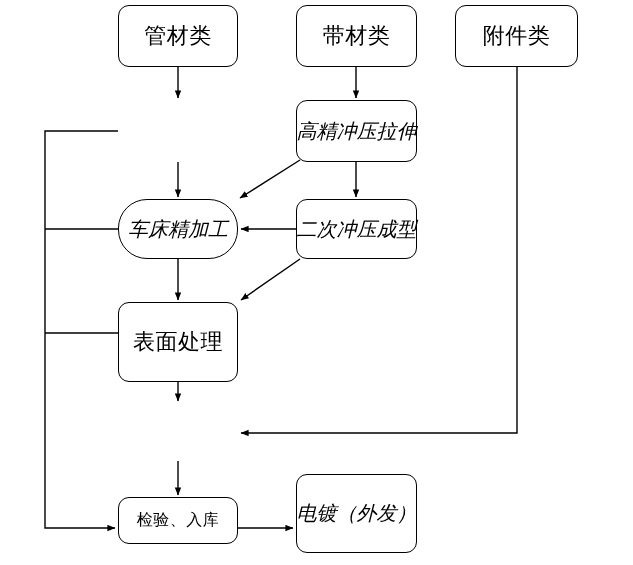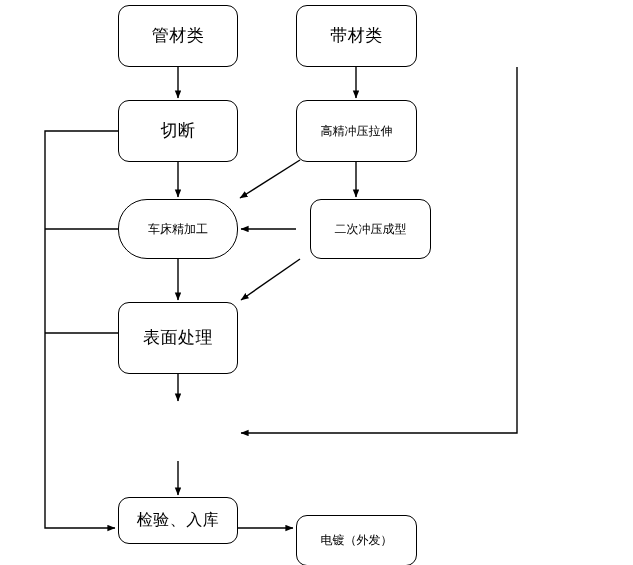--- a/index.html
+++ b/index.html
@@ -29,40 +29,41 @@
     position: absolute;
     box-sizing: border-box;
     border: 1.4px solid #000000;
     border-radius: 11px;
     background: #ffffff;
     display: flex;
     align-items: center;
     justify-content: center;
     text-align: center;
     color: #000000;
-    font-size: 17px;
+    font-size: 22px;
     line-height: 1.24;
     letter-spacing: 0.5px;
     white-space: nowrap;
     z-index: 2;
   }
   .node .label {
     display: block;
     padding: 0 2px;
   }
   .node .label .line2 {
     display: block;
   }
   .node.two-line {
     font-size: 16px;
     line-height: 1.3;
   }
   .node.tight {
-    font-size: 12px;
+    font-size: 20px;
     letter-spacing: 0px;
+    font-style: italic;
   }
 </style>
 </head>
 <body>
 
 <div id="diagram-root">
 
   <svg id="edge-layer" viewBox="0 0 633 565" width="633" height="565" xmlns="http://www.w3.org/2000/svg">
     <defs>
       <marker id="arrowhead" markerWidth="9" markerHeight="9" refX="7.6" refY="3.2" orient="auto" markerUnits="userSpaceOnUse">
@@ -104,45 +105,45 @@
   </svg>
 
   <div class="node" style="left:118px; top:5px; width:120px; height:62px;">
     <span class="label">管材类</span>
   </div>
 
   <div class="node" style="left:296px; top:5px; width:121px; height:62px;">
     <span class="label">带材类</span>
   </div>
 
+  <div class="node" style="left:455px; top:5px; width:123px; height:62px;">
+    <span class="label">附件类</span>
+  </div>
 
-  <div class="node" style="left:118px; top:100px; width:120px; height:62px;">
-    <span class="label">切断</span>
-  </div>
 
   <div class="node tight" style="left:296px; top:100px; width:121px; height:62px;">
     <span class="label">高精冲压拉伸</span>
   </div>
 
   <div class="node tight" style="left:118px; top:199px; width:120px; height:60px;border-radius:29px;">
     <span class="label">车床精加工</span>
   </div>
 
-  <div class="node tight" style="left:310px; top:199px; width:121px; height:60px;">
+  <div class="node tight" style="left:296px; top:199px; width:121px; height:60px;">
     <span class="label">二次冲压成型</span>
   </div>
 
-  <div class="node" style="left:118px; top:302px; width:120px; height:72px;">
+  <div class="node" style="left:118px; top:302px; width:120px; height:80px;">
     <span class="label">表面处理</span>
   </div>
 
 
   <div class="node two-line" style="left:118px; top:497px; width:120px; height:47px;">
     <span class="label">
       <span>检验、入库</span>
     </span>
   </div>
 
-  <div class="node tight" style="left:296px; top:515px; width:121px; height:51px;">
+  <div class="node tight" style="left:296px; top:474px; width:121px; height:79px;">
     <span class="label">电镀（外发）</span>
   </div>
 
 </div>
 
 </body></html>

